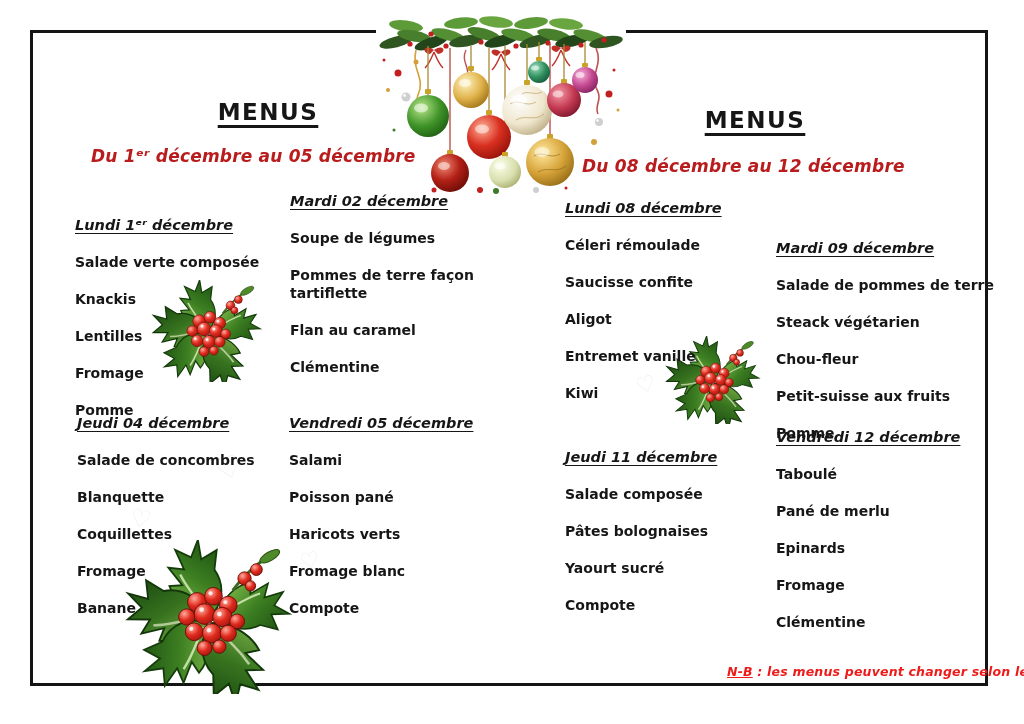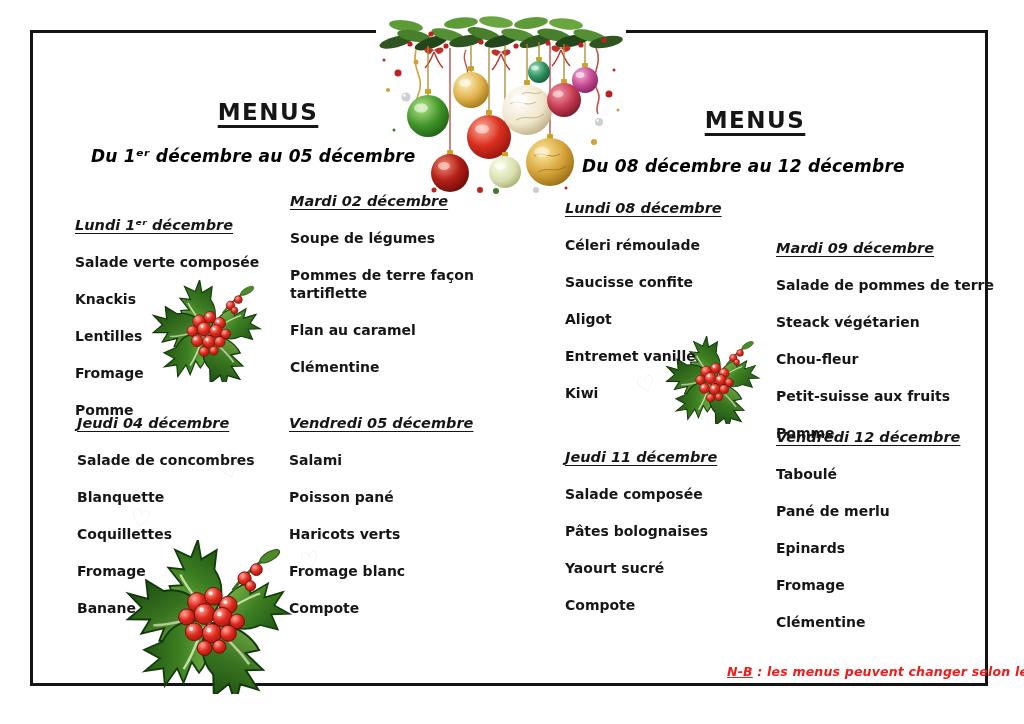--- a/index.html
+++ b/index.html
@@ -12,21 +12,21 @@
     border:3px solid #141414;box-sizing:border-box;background:#fff;
   }
   .title{
     position:absolute;width:180px;text-align:center;
     font-size:23px;font-weight:700;letter-spacing:1.5px;
     text-decoration:underline;text-underline-offset:5px;text-decoration-thickness:2.5px;
   }
   .title.left{left:178px;top:99px;}
   .title.right{left:665px;top:107px;}
   .date{
-    position:absolute;color:#000000;font-size:17px;font-weight:700;
+    position:absolute;color:#b91c1c;font-size:17px;font-weight:700;
     font-style:italic;letter-spacing:.2px;white-space:nowrap;
   }
   .date.left{left:91px;top:146px;}
   .date.right{left:582px;top:156px;}
   .day-col{
     position:absolute;display:flex;flex-direction:column;gap:19px;
     font-size:14px;font-weight:700;line-height:18px;
   }
   .day-header{
     font-style:italic;text-decoration:underline;text-underline-offset:3px;

